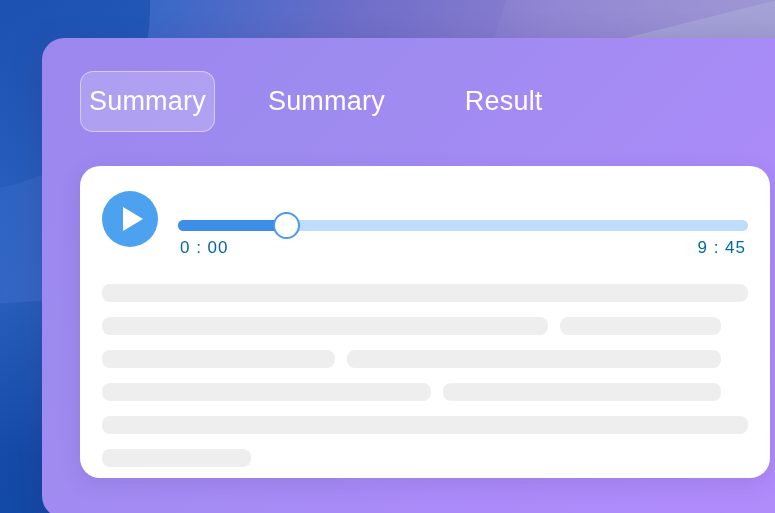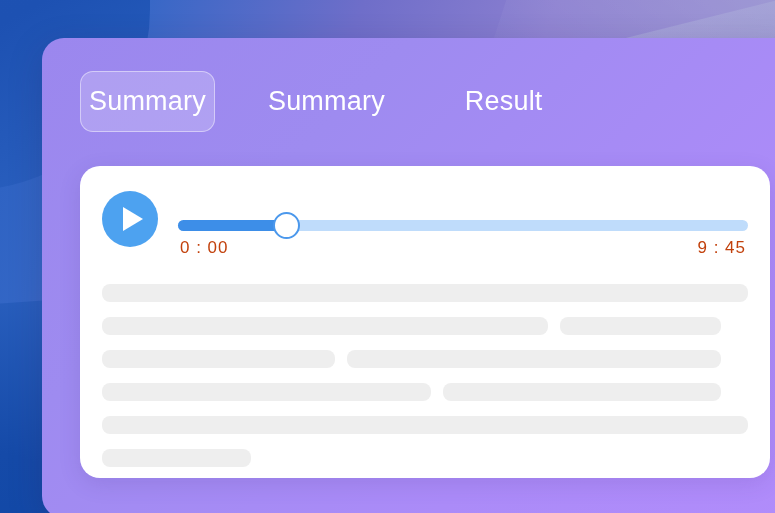--- a/index.html
+++ b/index.html
@@ -185,21 +185,21 @@
     border-radius: 50%;
     background: #ffffff;
     border: 2px solid #4b98ec;
     cursor: grab;
   }
 
   .time-label {
     position: absolute;
     top: 50px;
     font-size: 17px;
-    color: #c2410c;
+    color: #0369a1;
     letter-spacing: 1px;
     white-space: nowrap;
   }
   #time-current { left: 78px; }
   #time-total { right: 2px; }
 
   
   #skeleton {
     position: absolute;
     left: 22px;

